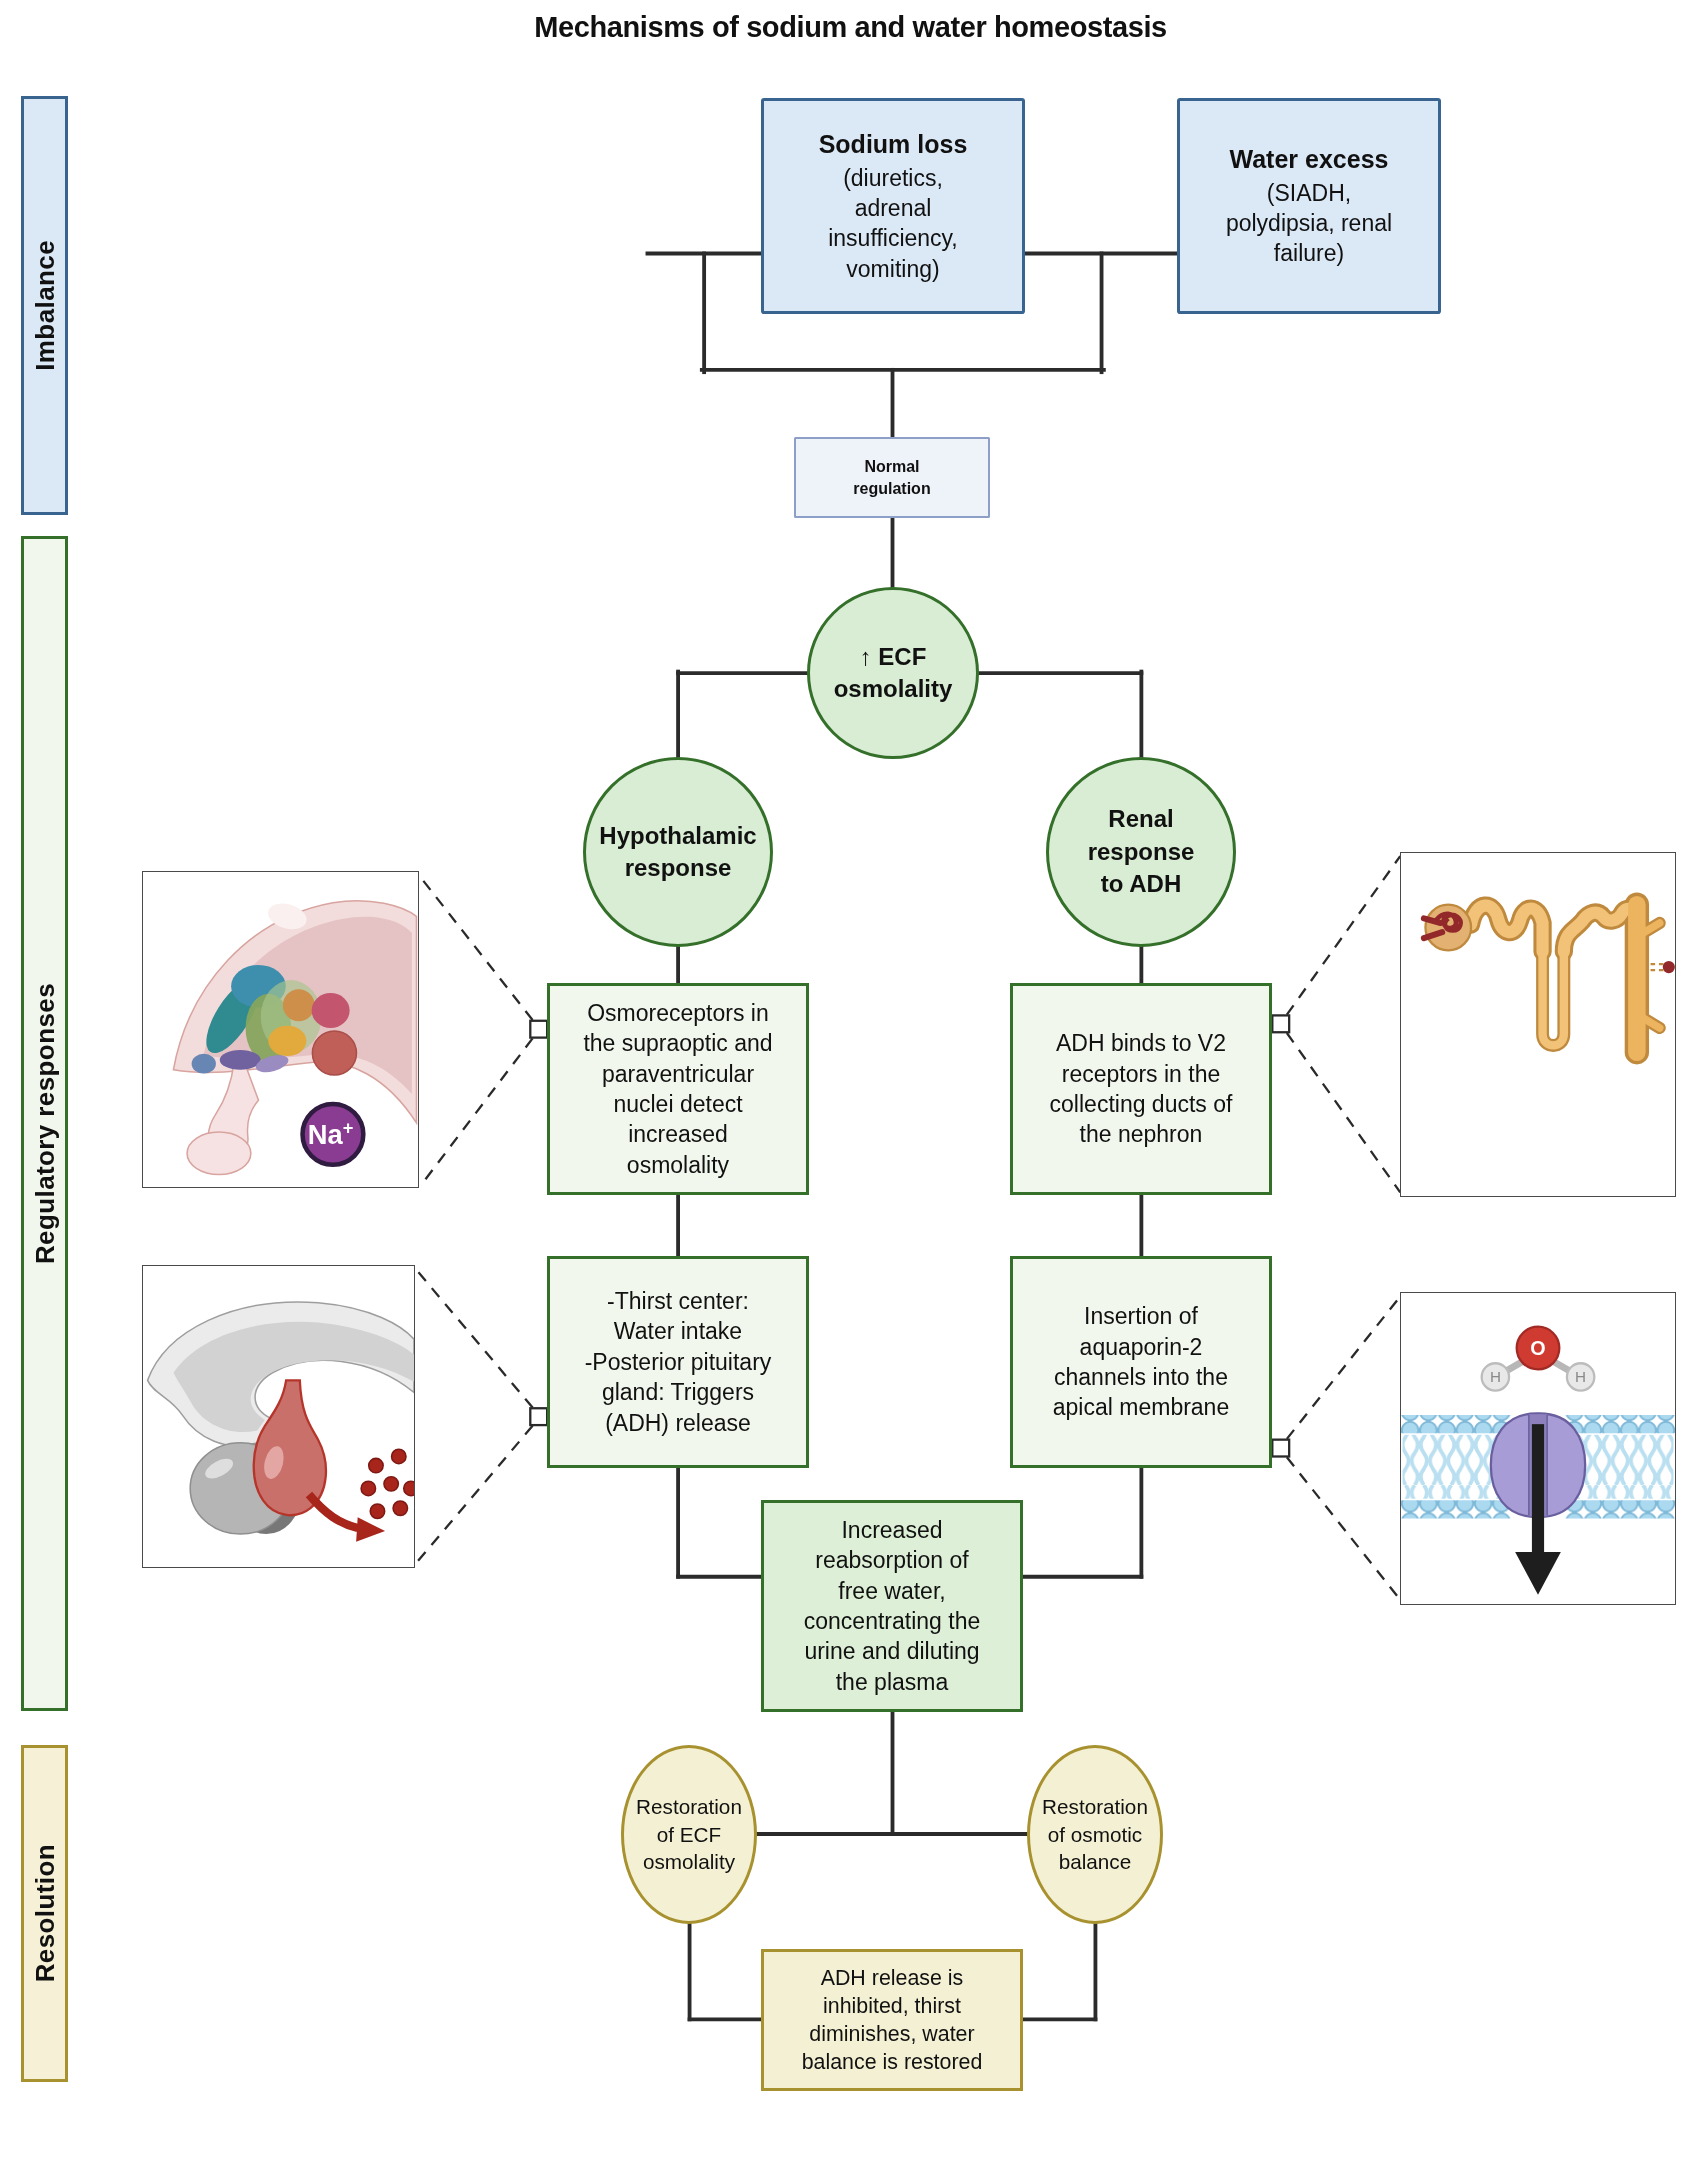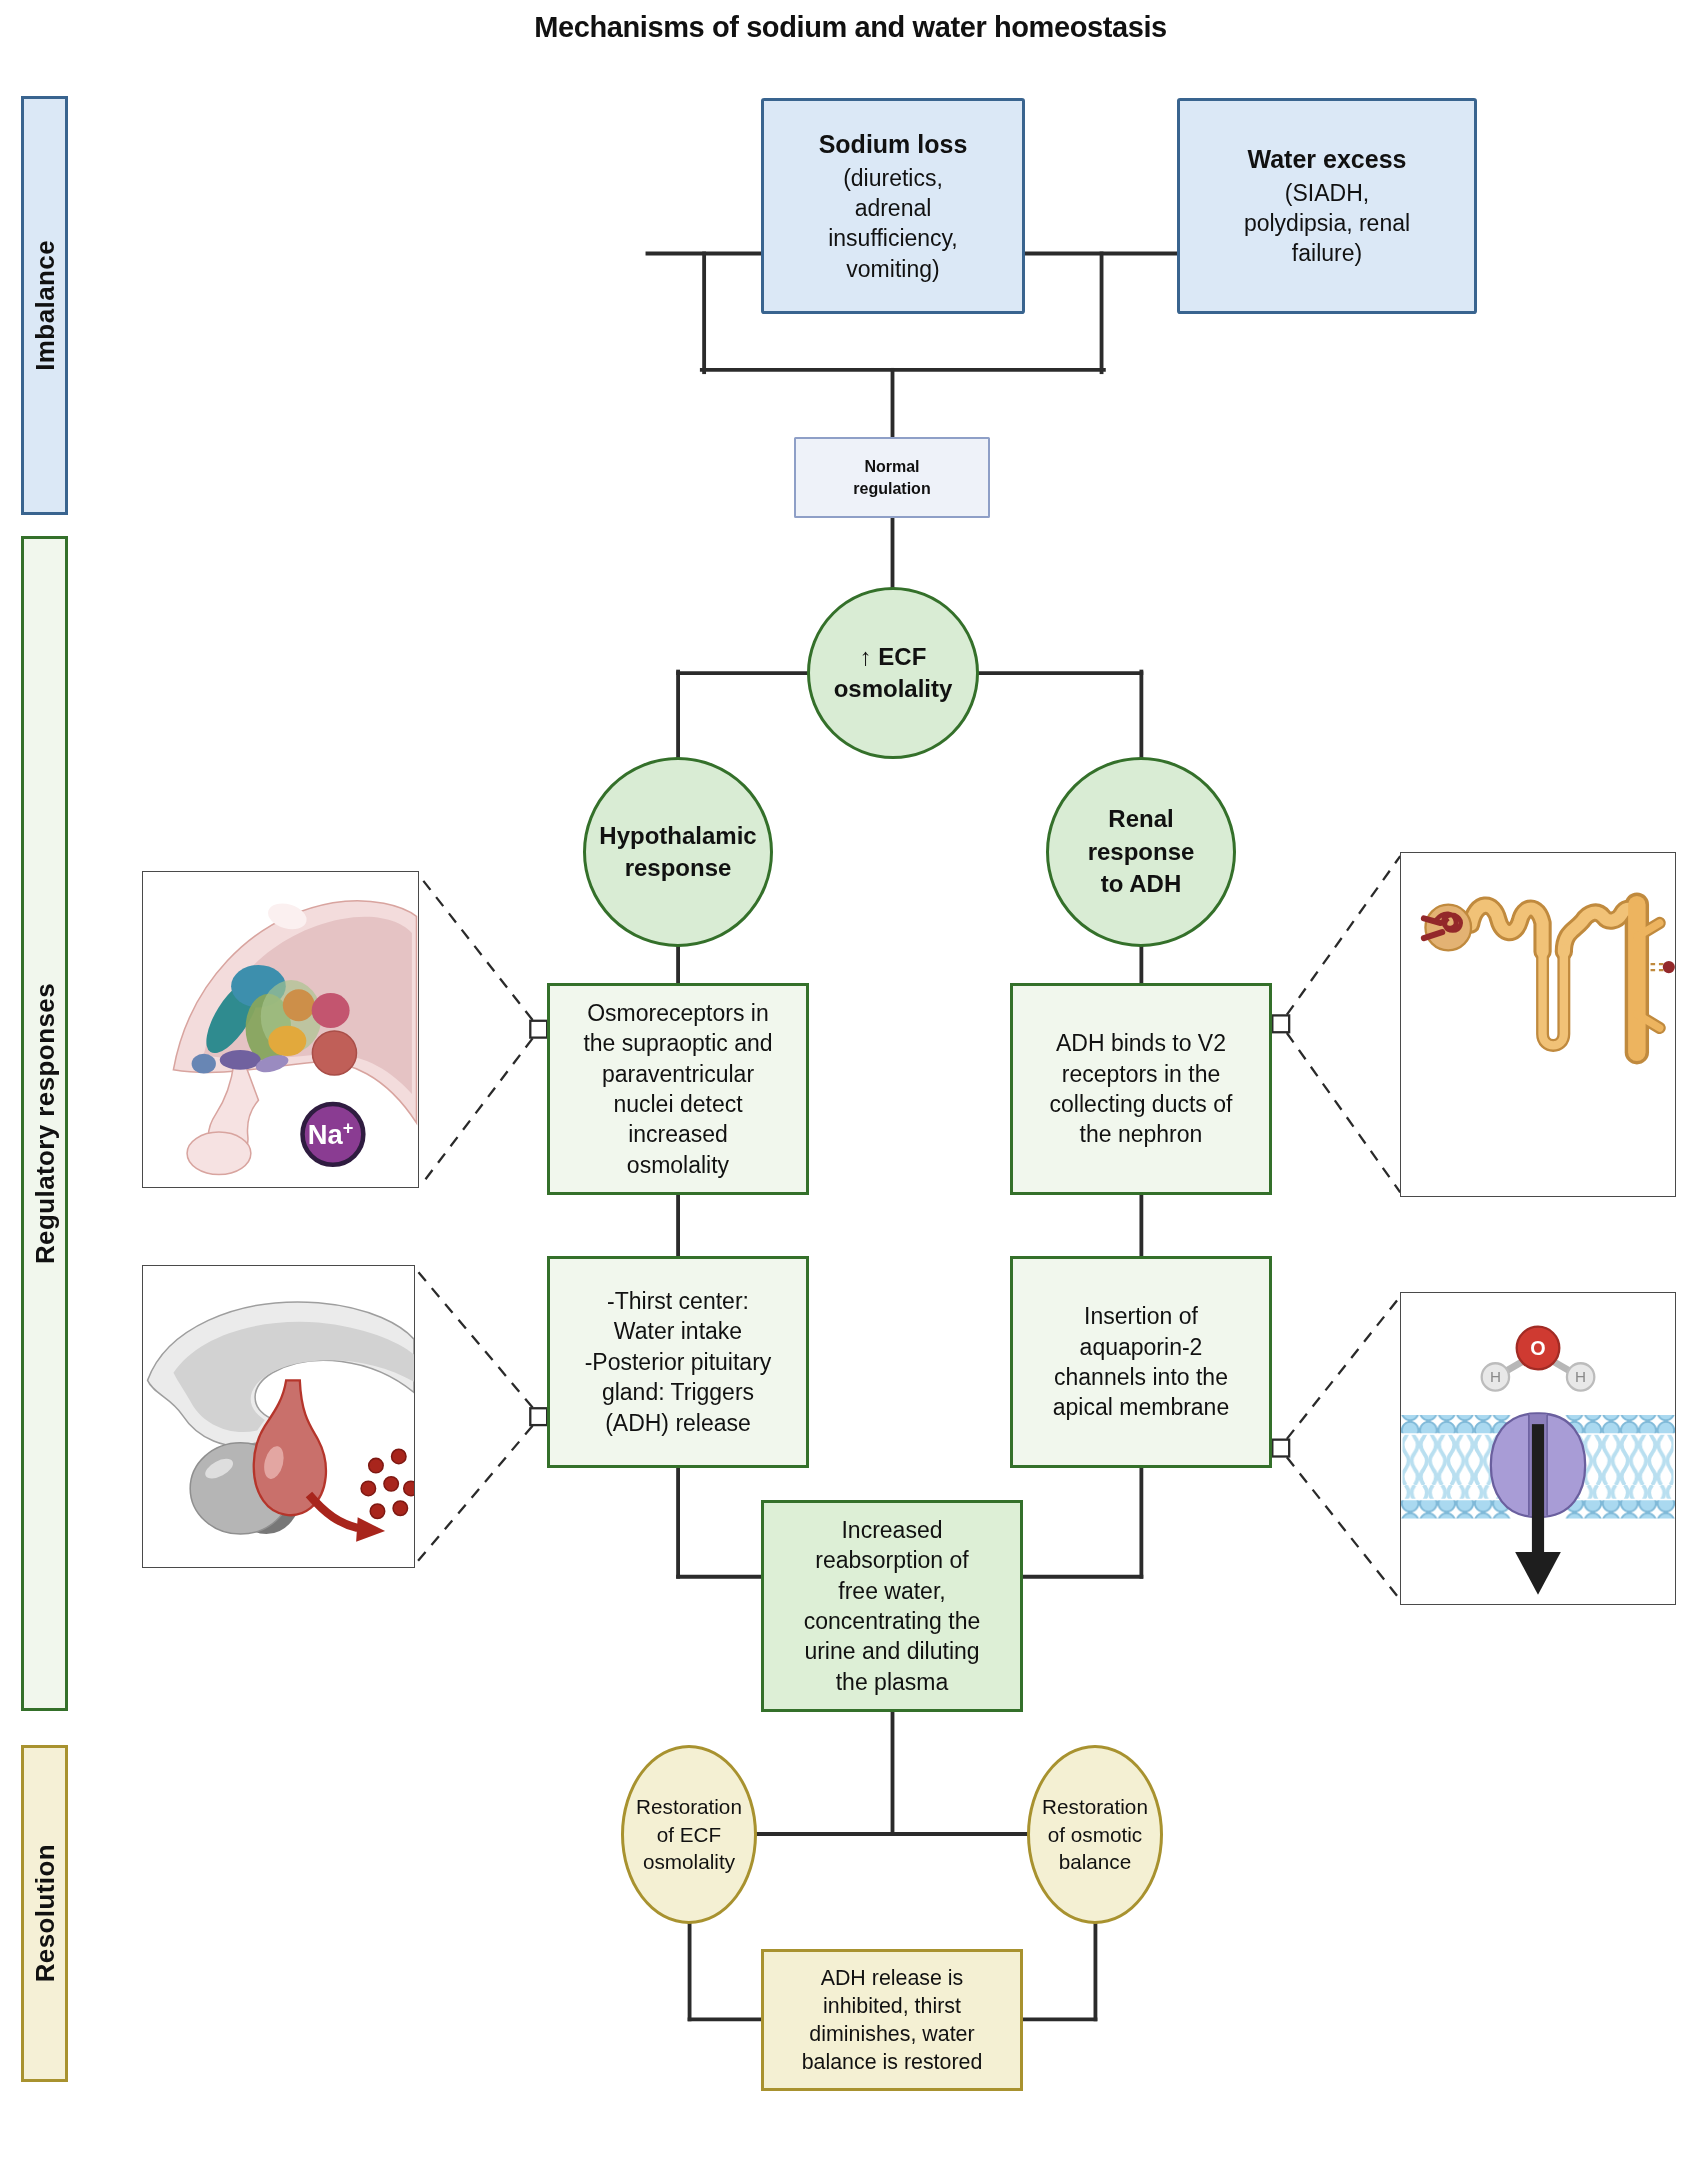--- a/index.html
+++ b/index.html
@@ -104,21 +104,21 @@
     <span>Resolution</span>
   </div>
 
   <div class="node bluebox" style="left:761px;top:98px;width:264px;height:216px">
     <div class="bb-head">Sodium loss</div>
     <div class="bb-detail preline">(diuretics,
 adrenal
 insufficiency,
 vomiting)</div>
   </div>
-  <div class="node bluebox" style="left:1177px;top:98px;width:300px;height:216px">
+  <div class="node bluebox" style="left:1177px;top:98px;width:264px;height:216px">
     <div class="bb-head">Water excess</div>
     <div class="bb-detail preline">(SIADH,
 polydipsia, renal
 failure)</div>
   </div>
 
   <div class="node normalbox preline" style="left:794px;top:437px;width:196px;height:81px">Normal
 regulation</div>
 
   <div class="node gcircle preline" style="left:807px;top:587px;width:172px;height:172px">↑ ECF

